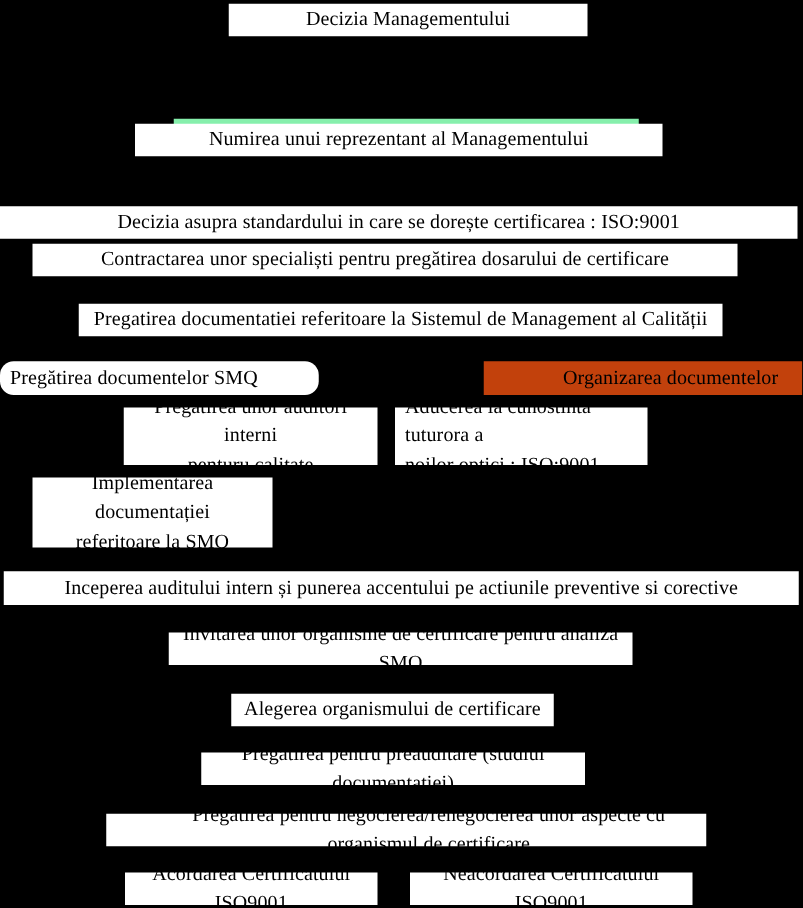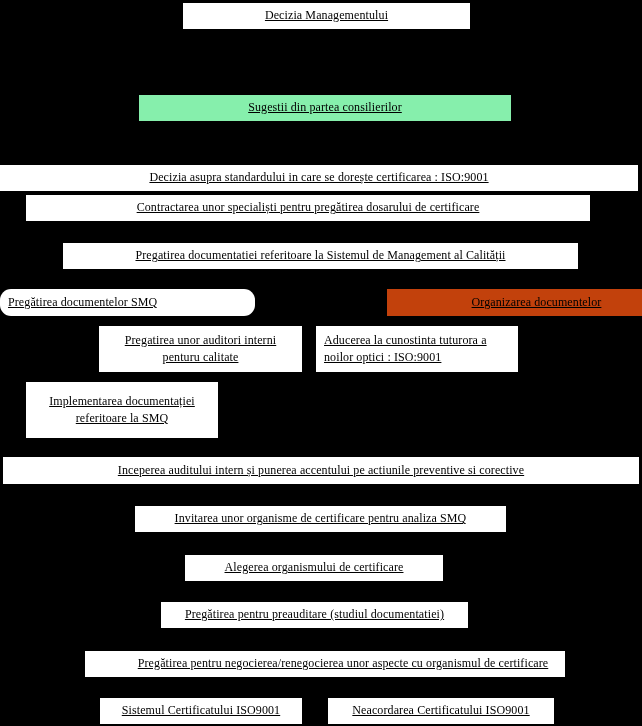--- a/index.html
+++ b/index.html
@@ -19,50 +19,50 @@
   .node {
     position: absolute;
     box-sizing: border-box;
     background: #ffffff;
     color: #000000;
     border: 0;
     display: flex;
     align-items: center;
     justify-content: center;
     text-align: center;
-    font-size: 12px;
+    font-size: 16px;
     line-height: 1.45;
     padding: 2px 4px;
     white-space: pre-line;
     letter-spacing: 0.1px;
-    text-decoration: underline;
   }
   .node.left-align {
     justify-content: flex-start;
     text-align: left;
     padding-left: 8px;
   }
 </style>
 </head>
 <body>
 
 <div id="canvas" style="background: rgb(0, 0, 0);">
     <div class="node" style="left: 183px; top: 3px; width: 287px; height: 26px; background: rgb(255, 255, 255); color: rgb(0, 0, 0);">Decizia Managementului</div>
     <div class="node" style="left: 139px; top: 51px; width: 372px; height: 26px; background: #86efac; color: rgb(0, 0, 0); margin-top: 44px;">Sugestii din partea consilierilor</div>
+    <div class="node" style="left: 108px; top: 99px; width: 422px; height: 26px; background: rgb(255, 255, 255); color: rgb(0, 0, 0);">Numirea unui reprezentant al Managementului</div>
     <div class="node" style="left: 0px; top: 145px; width: 638px; height: 26px; background: rgb(255, 255, 255); color: rgb(0, 0, 0); margin-top: 20px;">Decizia asupra standardului in care se dorește certificarea : ISO:9001</div>
     <div class="node" style="left: 26px; top: 195px; width: 564px; height: 26px; background: rgb(255, 255, 255); color: rgb(0, 0, 0);">Contractarea unor specialiști pentru pregătirea dosarului de certificare</div>
     <div class="node" style="left: 63px; top: 243px; width: 515px; height: 26px; background: rgb(255, 255, 255); color: rgb(0, 0, 0);">Pregatirea documentatiei referitoare la Sistemul de Management al Calității</div>
     <div class="node left-align" style="left: 0px; top: 289px; width: 255px; height: 27px; background: rgb(255, 255, 255); color: rgb(0, 0, 0); border-radius: 11px;">Pregătirea documentelor SMQ</div>
     <div class="node" style="left: 387px; top: 289px; width: 255px; height: 27px; background: #c2410c; color: rgb(0, 0, 0); padding-left: 48px;">Organizarea documentelor</div>
     <div class="node" style="left: 99px; top: 326px; width: 203px; height: 46px; background: rgb(255, 255, 255); color: rgb(0, 0, 0);">Pregatirea unor auditori interni
 penturu calitate</div>
     <div class="node left-align" style="left: 316px; top: 326px; width: 202px; height: 46px; background: rgb(255, 255, 255); color: rgb(0, 0, 0);">Aducerea la cunostinta tuturora a
 noilor optici  : ISO:9001</div>
     <div class="node" style="left: 26px; top: 382px; width: 192px; height: 56px; background: rgb(255, 255, 255); color: rgb(0, 0, 0);">Implementarea documentației
 referitoare la SMQ</div>
     <div class="node" style="left: 3px; top: 457px; width: 636px; height: 27px; background: rgb(255, 255, 255); color: rgb(0, 0, 0);">Inceperea auditului intern  și punerea accentului pe actiunile preventive si corective</div>
     <div class="node" style="left: 135px; top: 506px; width: 371px; height: 26px; background: rgb(255, 255, 255); color: rgb(0, 0, 0);">Invitarea unor organisme de certificare pentru analiza SMQ</div>
     <div class="node" style="left: 185px; top: 555px; width: 258px; height: 26px; background: rgb(255, 255, 255); color: rgb(0, 0, 0);">Alegerea organismului de certificare</div>
     <div class="node" style="left: 161px; top: 602px; width: 307px; height: 26px; background: rgb(255, 255, 255); color: rgb(0, 0, 0);">Pregătirea pentru preauditare (studiul documentatiei)</div>
     <div class="node" style="left: 85px; top: 651px; width: 480px; height: 26px; background: rgb(255, 255, 255); color: rgb(0, 0, 0); padding-left: 40px;">Pregătirea pentru negocierea/renegocierea unor aspecte cu organismul de certificare</div>
-    <div class="node" style="left: 100px; top: 698px; width: 202px; height: 26px; background: rgb(255, 255, 255); color: rgb(0, 0, 0);">Sistemul Certificatului ISO9001</div>
+    <div class="node" style="left: 100px; top: 698px; width: 202px; height: 26px; background: rgb(255, 255, 255); color: rgb(0, 0, 0);">Acordarea Certificatului ISO9001</div>
     <div class="node" style="left: 328px; top: 698px; width: 226px; height: 26px; background: rgb(255, 255, 255); color: rgb(0, 0, 0);">Neacordarea Certificatului ISO9001</div>
   </div>
 
 </body></html>

